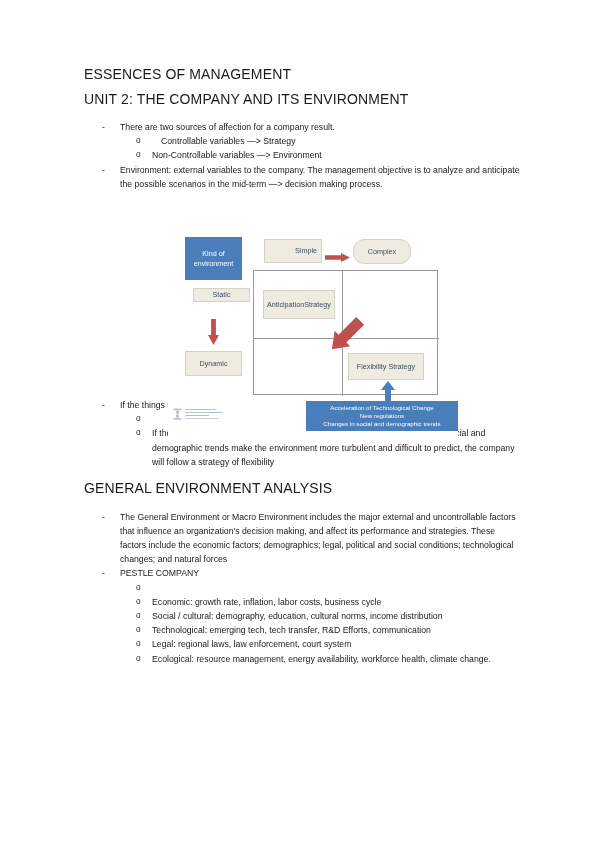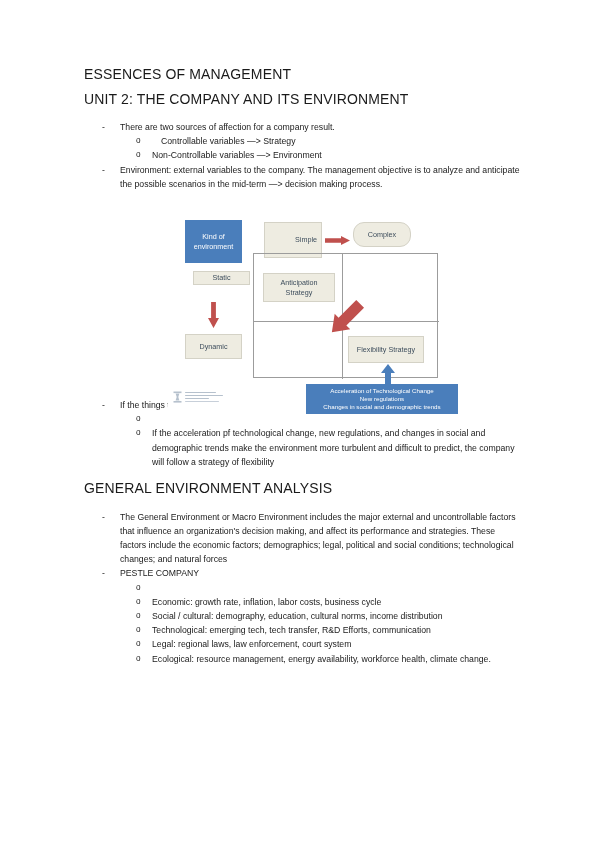--- a/index.html
+++ b/index.html
@@ -58,21 +58,21 @@
     line-height: 14.2px;
   }
   .row .txt { flex: 1 1 auto; }
   .gap-sm { height: 3px; }
   .gap-lg { height: 13px; }
 
   
   .figure {
     position: absolute;
     left: 168px;
-    top: 212px;
+    top: 229px;
     width: 290px;
     height: 212px;
     background: #ffffff;
     text-decoration: underline;
   }
   .dgm-box {
     position: absolute;
     box-sizing: border-box;
     display: flex;
     align-items: center;
@@ -214,21 +214,21 @@
 
   </div>
 
   <div class="figure">
 
     <div class="dgm-box blue-solid" style="left:17px; top:8px; width:57px; height:43px; flex-direction:column;">
       <span>Kind of</span>
       <span>environment</span>
     </div>
 
-    <div class="dgm-box beige" style="left:96px; top:10px; width:58px; height:36px;padding-left:26px;">
+    <div class="dgm-box beige" style="left:96px; top:10px; width:58px; height:24px;padding-left:26px;">
       <span>Simple</span>
     </div>
 
     <div style="position:absolute; left:157px; top:19px; width:25px; height:9px;">
       <svg width="25" height="9" viewBox="0 0 25 9">
         <polygon points="0,2.2 16,2.2 16,0 25,4.5 16,9 16,6.8 0,6.8" fill="#c0504d"></polygon>
       </svg>
     </div>
 
     <div class="dgm-box beige" style="left:185px; top:10px; width:58px; height:25px;border-radius:11px;">
@@ -247,21 +247,21 @@
 
     <div class="dgm-box beige" style="left:17px; top:122px; width:57px; height:25px;">
       <span>Dynamic</span>
     </div>
 
     <div class="grid2" style="left:85px; top:41px; width:185px; height:125px;">
       <div class="grid-vline" style="left:88px; top:0; width:1px; height:125px;"></div>
       <div class="grid-hline" style="left:0; top:67px; width:185px; height:1px;"></div>
     </div>
 
-    <div class="dgm-box beige" style="left:95px; top:61px; width:72px; height:29px; flex-direction:column;">
+    <div class="dgm-box beige" style="left:95px; top:61px; width:72px; height:29px; flex-direction:row;">
       <span>Anticipation</span>
       <span>Strategy</span>
     </div>
 
     <div style="position:absolute; left:157px; top:84px; width:42px; height:44px;">
       <svg width="42" height="44" viewBox="0 0 42 44">
         <g transform="rotate(45 21 22)">
           <polygon points="15.5,2 26.5,2 26.5,27 32,27 21,42 10,27 15.5,27" fill="#c0504d"></polygon>
         </g>
       </svg>

